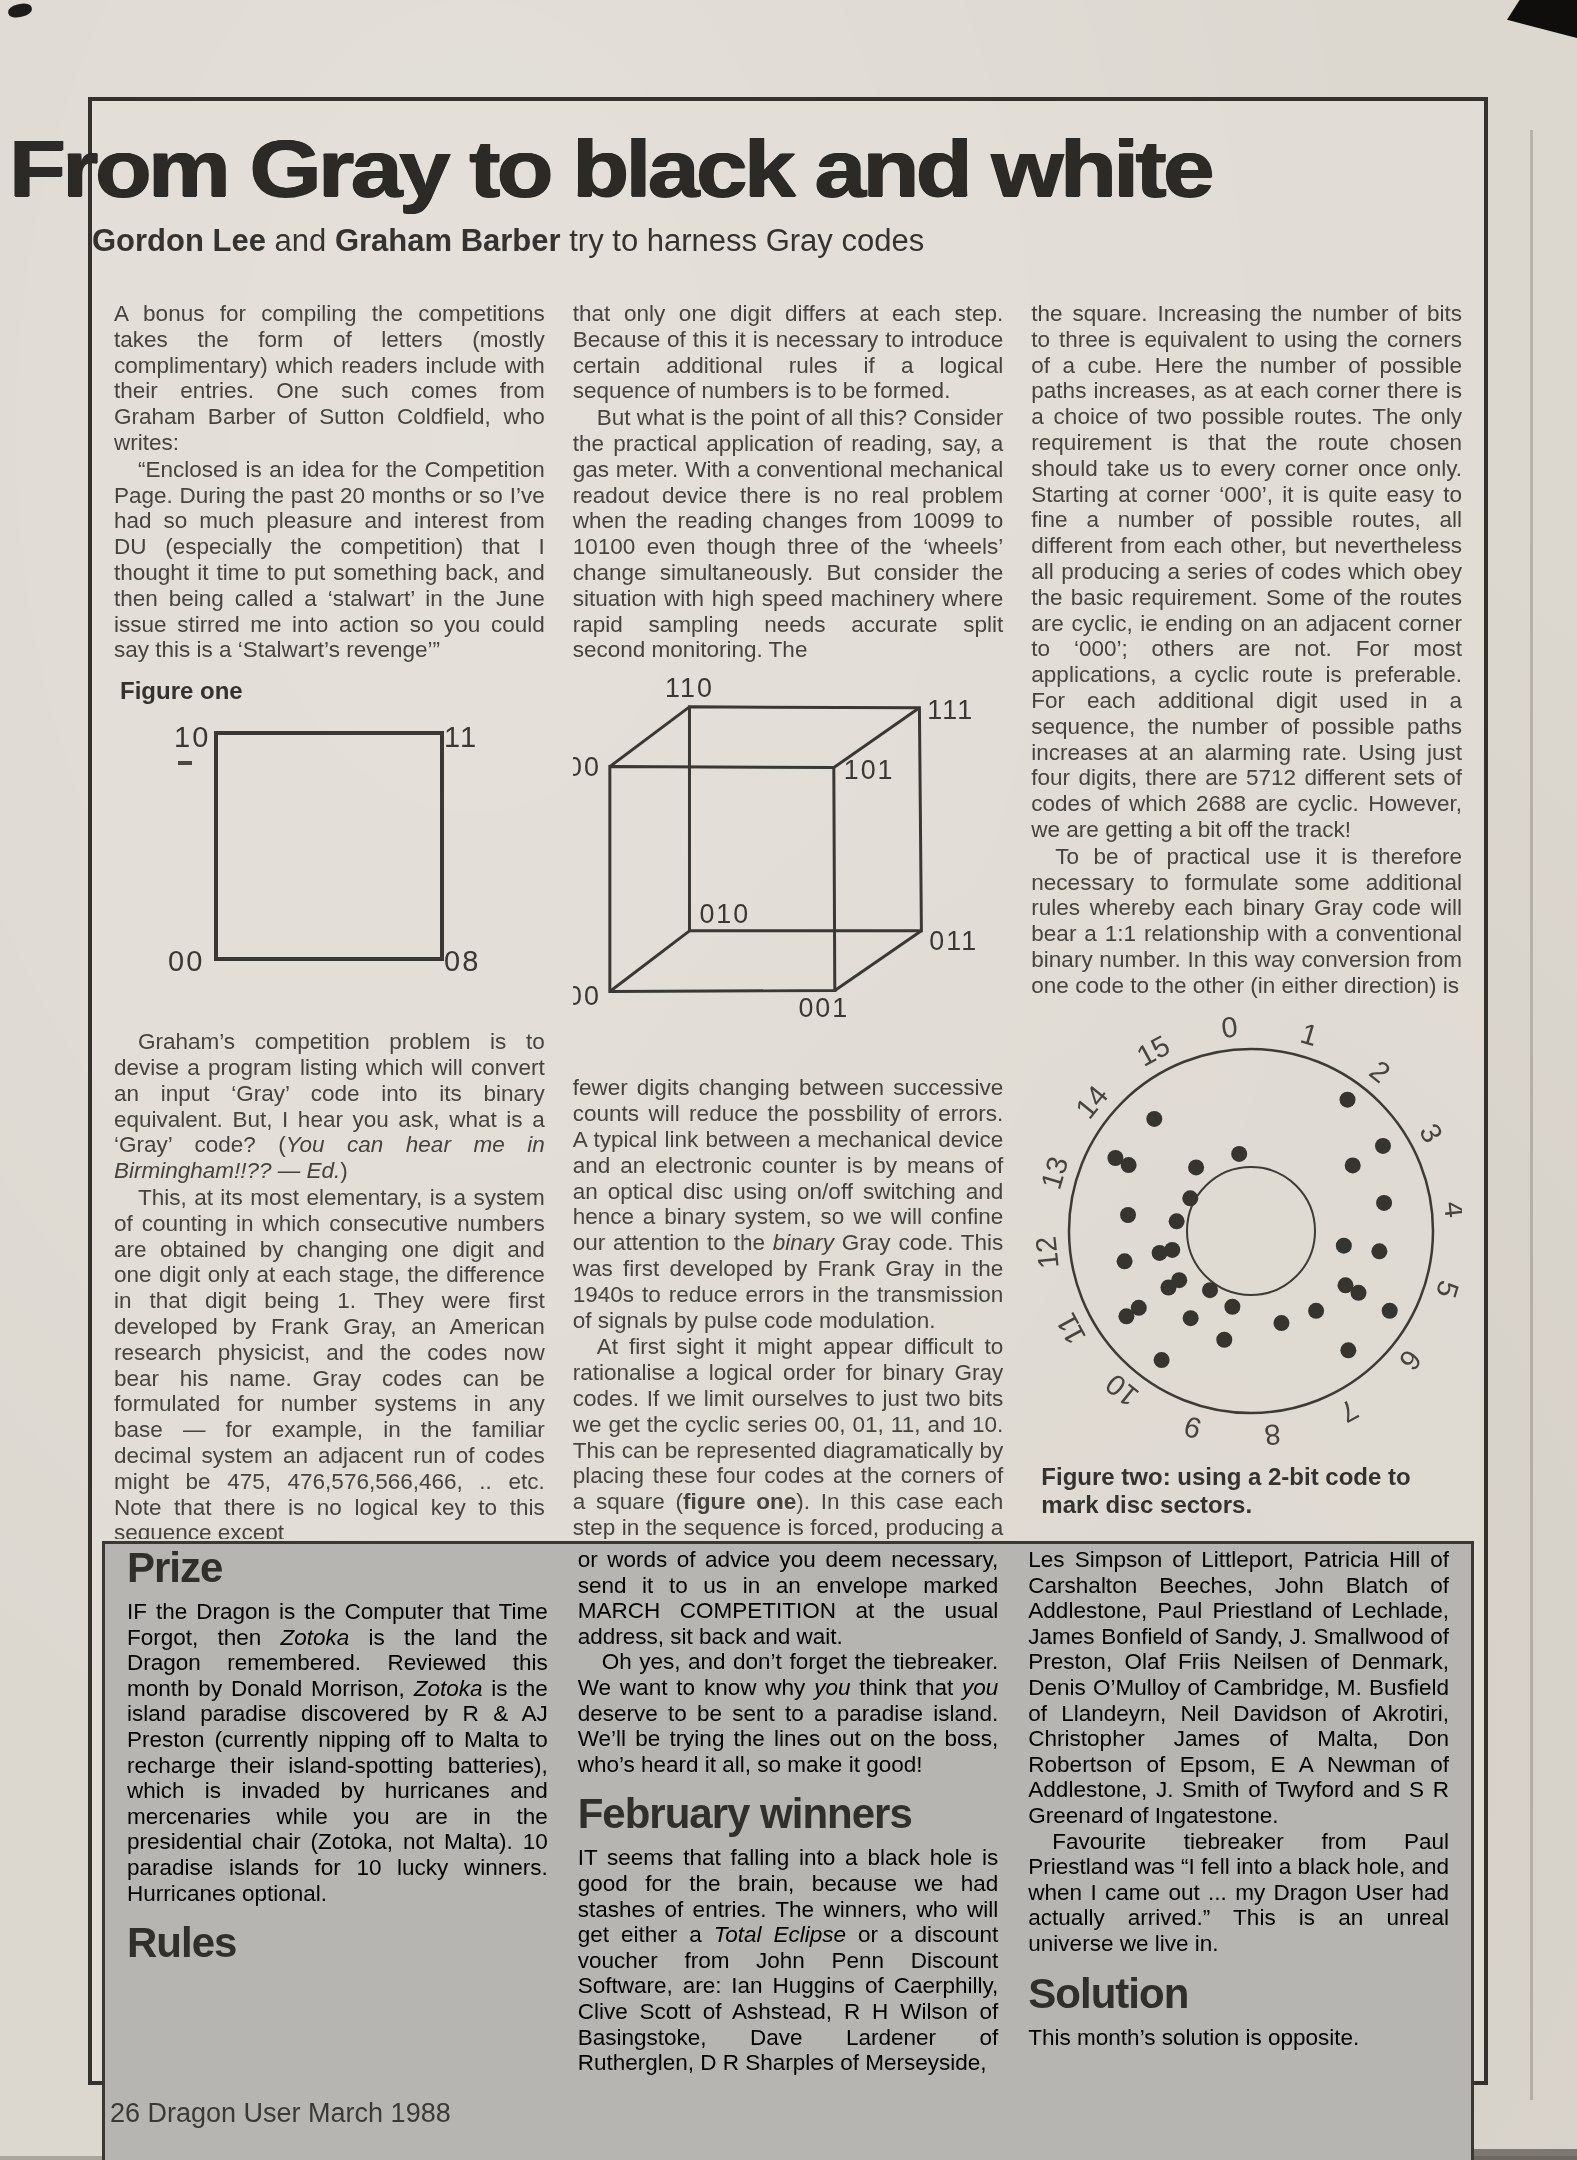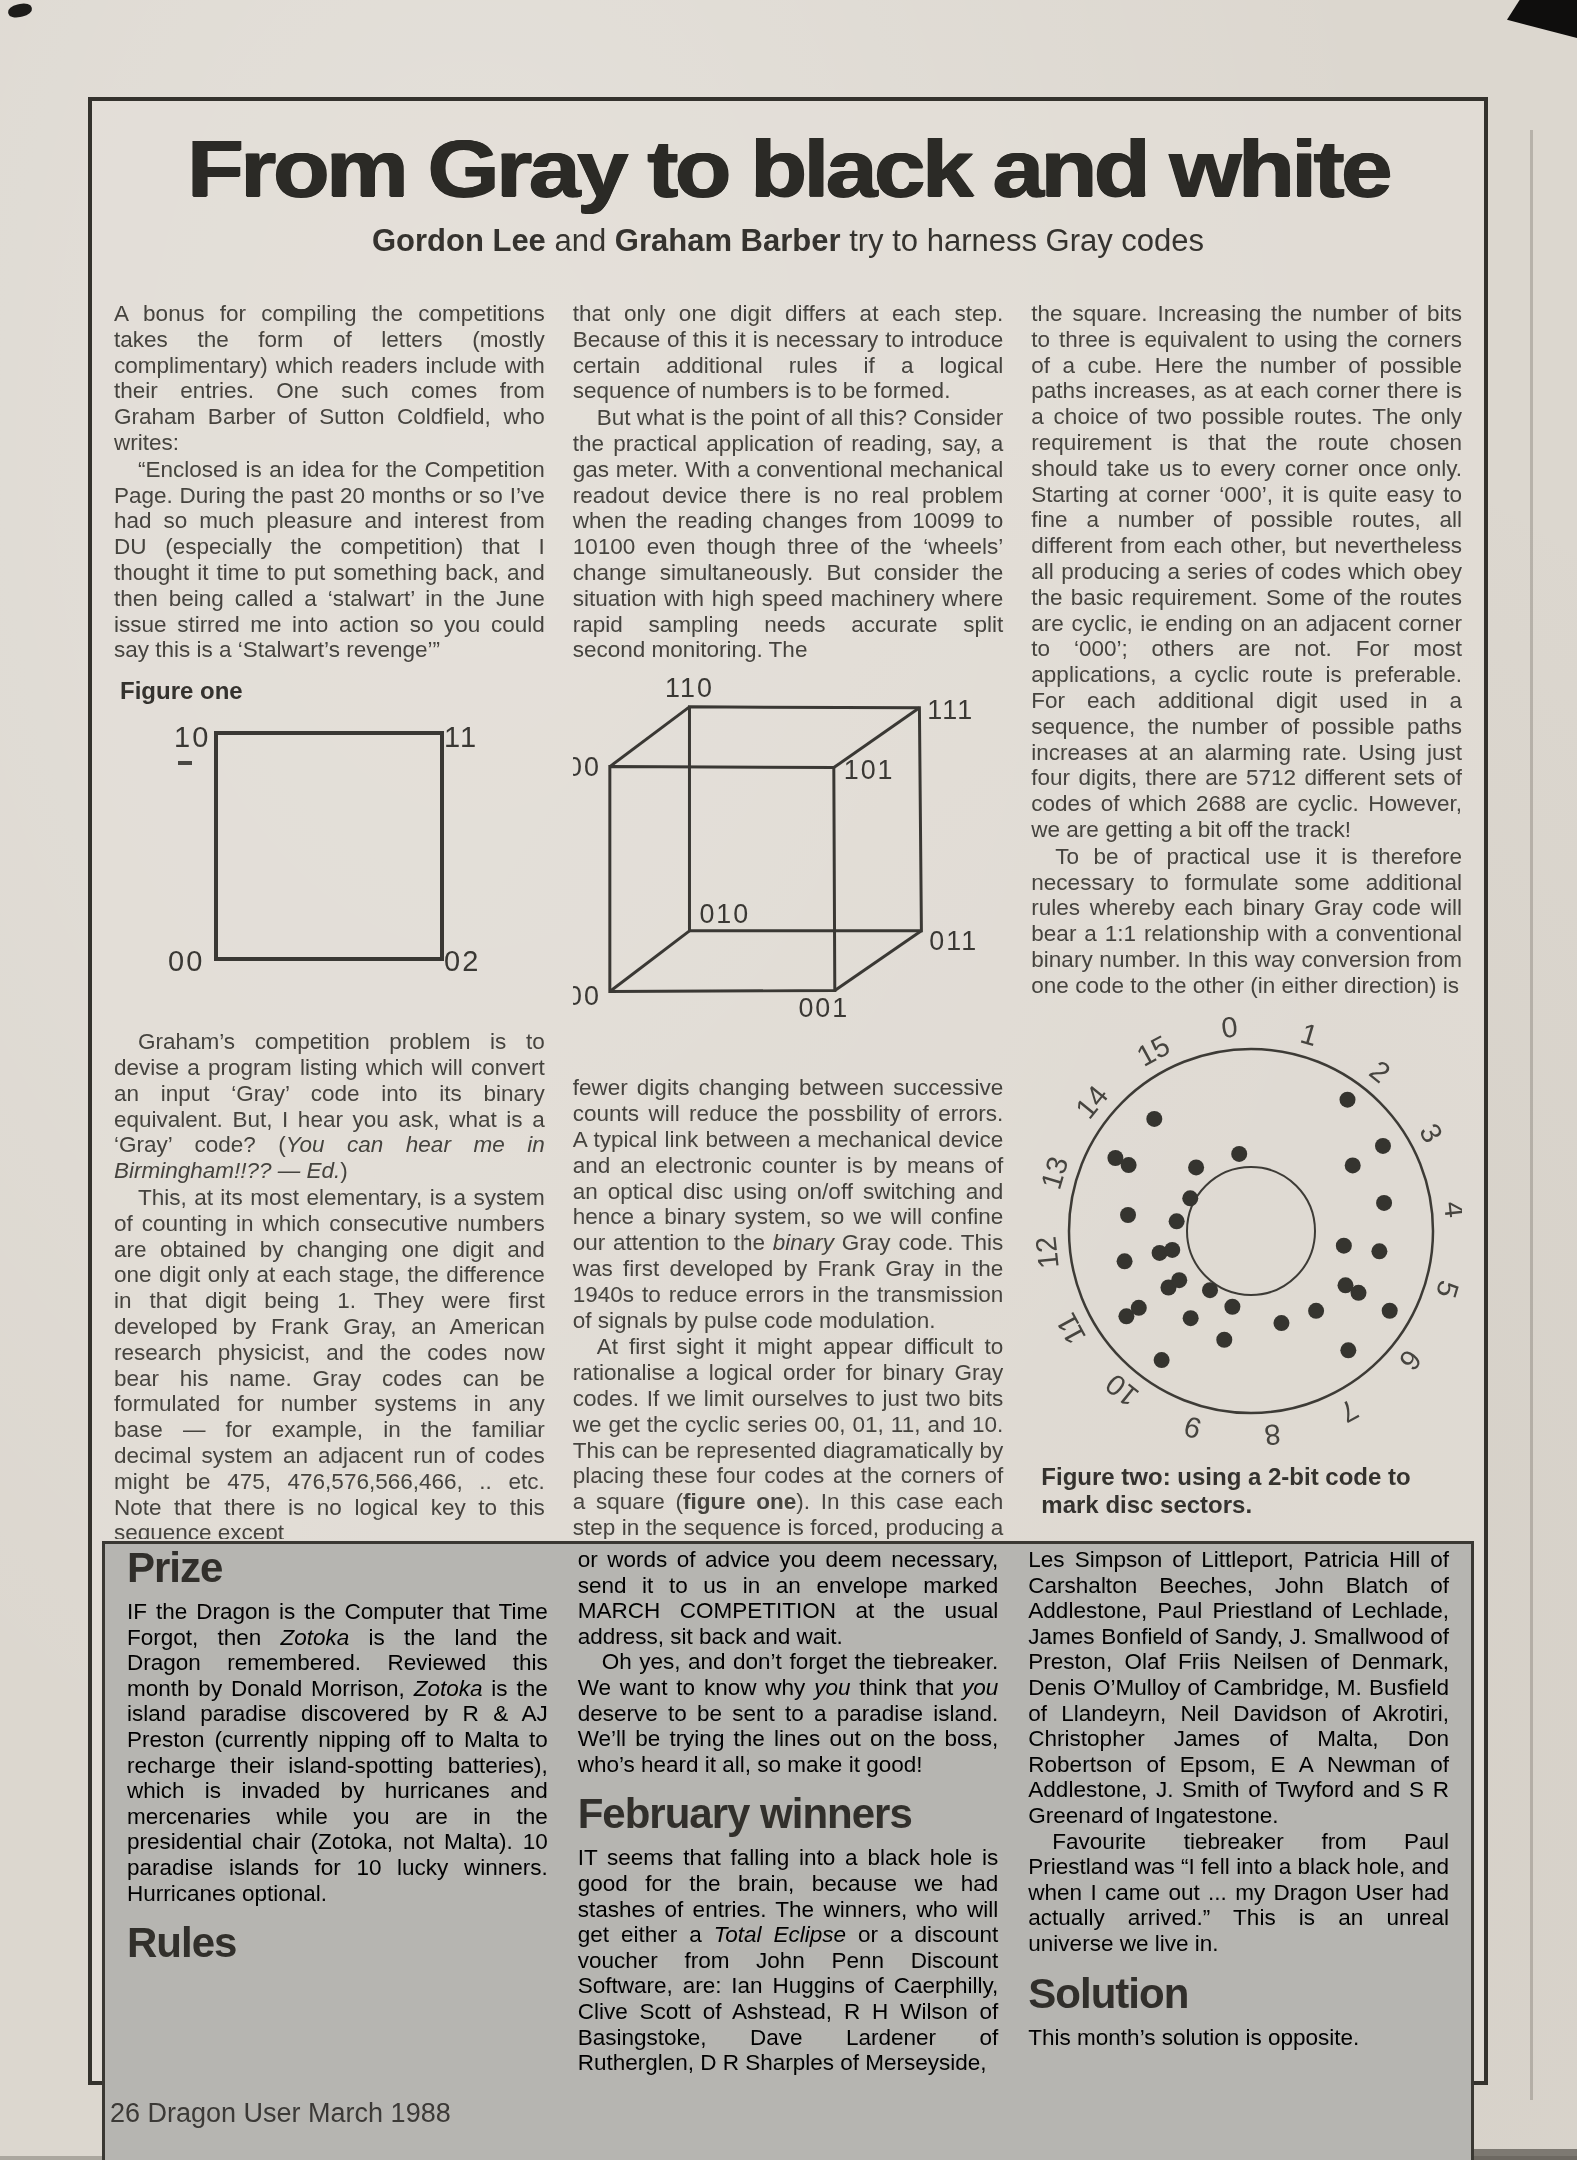--- a/index.html
+++ b/index.html
@@ -9,21 +9,21 @@
                          radial-gradient(ellipse at 75% 80%, rgba(120,110,95,0.08), rgba(0,0,0,0) 55%);}
   
   .mark-tl{position:absolute;left:8px;top:4px;width:24px;height:13px;background:#1d1c1a;border-radius:45%;transform:rotate(-12deg);}
   .mark-tr{position:absolute;right:0;top:0;width:70px;height:38px;background:#0f0e0d;clip-path:polygon(18% 0,100% 0,100% 100%,0 52%);}
   .edge-r{position:absolute;right:44px;top:130px;bottom:60px;width:3px;background:rgba(115,110,100,0.35);}
   .strip-bottom{position:absolute;left:700px;right:0;bottom:0;height:11px;background:#7d7972;}
   .strip-bottom2{position:absolute;left:0;right:0;bottom:0;height:4px;background:rgba(80,77,70,0.35);}
 
   .page-frame{position:absolute;left:88px;top:97px;width:1392px;height:1980px;border:4px solid #34322d;
               background:rgba(228,224,216,0.6);}
-  .header{position:absolute;left:0;right:0;top:28px;display:flex;flex-direction:column;align-items:center;}
+  .header{position:absolute;left:0;right:0;top:28px;display:flex;flex-direction:column;align-items:flex-start;}
   .title{font-size:80px;font-weight:bold;letter-spacing:-3px;white-space:nowrap;color:#2b2a26;
          transform:scaleX(1.16);transform-origin:center;line-height:1;
          text-shadow:0.7px 0 currentColor,-0.7px 0 currentColor,0 0.5px currentColor;}
   .subtitle{margin-top:14px;font-size:31px;color:#35332f;}
   .seg-i{font-style:italic;}
   .seg-b{font-weight:bold;}
 
   .columns{position:absolute;left:22px;right:22px;top:200px;height:1238px;display:flex;gap:28px;overflow:hidden;}
   .col{flex:1;min-width:0;}
   .col p{margin:0;font-size:22.5px;line-height:25.8px;text-align:justify;color:#45433e;}
@@ -83,21 +83,21 @@
       <div class="col">
         <p>A bonus for compiling the competitions takes the form of letters (mostly complimentary) which readers include with their entries. One such comes from Graham Barber of Sutton Coldfield, who writes:</p>
         <p class="indent">“Enclosed is an idea for the Competition Page. During the past 20 months or so I’ve had so much pleasure and interest from DU (especially the competition) that I thought it time to put something back, and then being called a ‘stalwart’ in the June issue stirred me into action so you could say this is a ‘Stalwart’s revenge’”</p>
 
         <div class="fig1">
           <div class="fig1-label">Figure one</div>
           <div class="sq"></div>
           <span class="sq-lbl sq-tl">10</span>
           <span class="sq-lbl sq-tr">11</span>
           <span class="sq-lbl sq-bl">00</span>
-          <span class="sq-lbl sq-br">02</span>
+          <span class="sq-lbl sq-br">08</span>
           <span class="sq-dash"></span>
         </div>
 
         <p class="indent"><span>Graham’s competition problem is to devise a program listing which will convert an input ‘Gray’ code into its binary equivalent. But, I hear you ask, what is a ‘Gray’ code? (</span><span class="seg-i">You can hear me in Birmingham!!?? — Ed.</span><span>)</span></p>
         <p class="indent">This, at its most elementary, is a system of counting in which consecutive numbers are obtained by changing one digit and one digit only at each stage, the difference in that digit being 1. They were first developed by Frank Gray, an American research physicist, and the codes now bear his name. Gray codes can be formulated for number systems in any base — for example, in the familiar decimal system an adjacent run of codes might be 475, 476,576,566,466, .. etc. Note that there is no logical key to this sequence except</p>
       </div>
 
       <div class="col">
         <p>that only one digit differs at each step. Because of this it is necessary to introduce certain additional rules if a logical sequence of numbers is to be formed.</p>
         <p class="indent">But what is the point of all this? Consider the practical application of reading, say, a gas meter. With a conventional mechanical readout device there is no real problem when the reading changes from 10099 to 10100 even though three of the ‘wheels’ change simultaneously. But consider the situation with high speed machinery where rapid sampling needs accurate split second monitoring. The</p>

